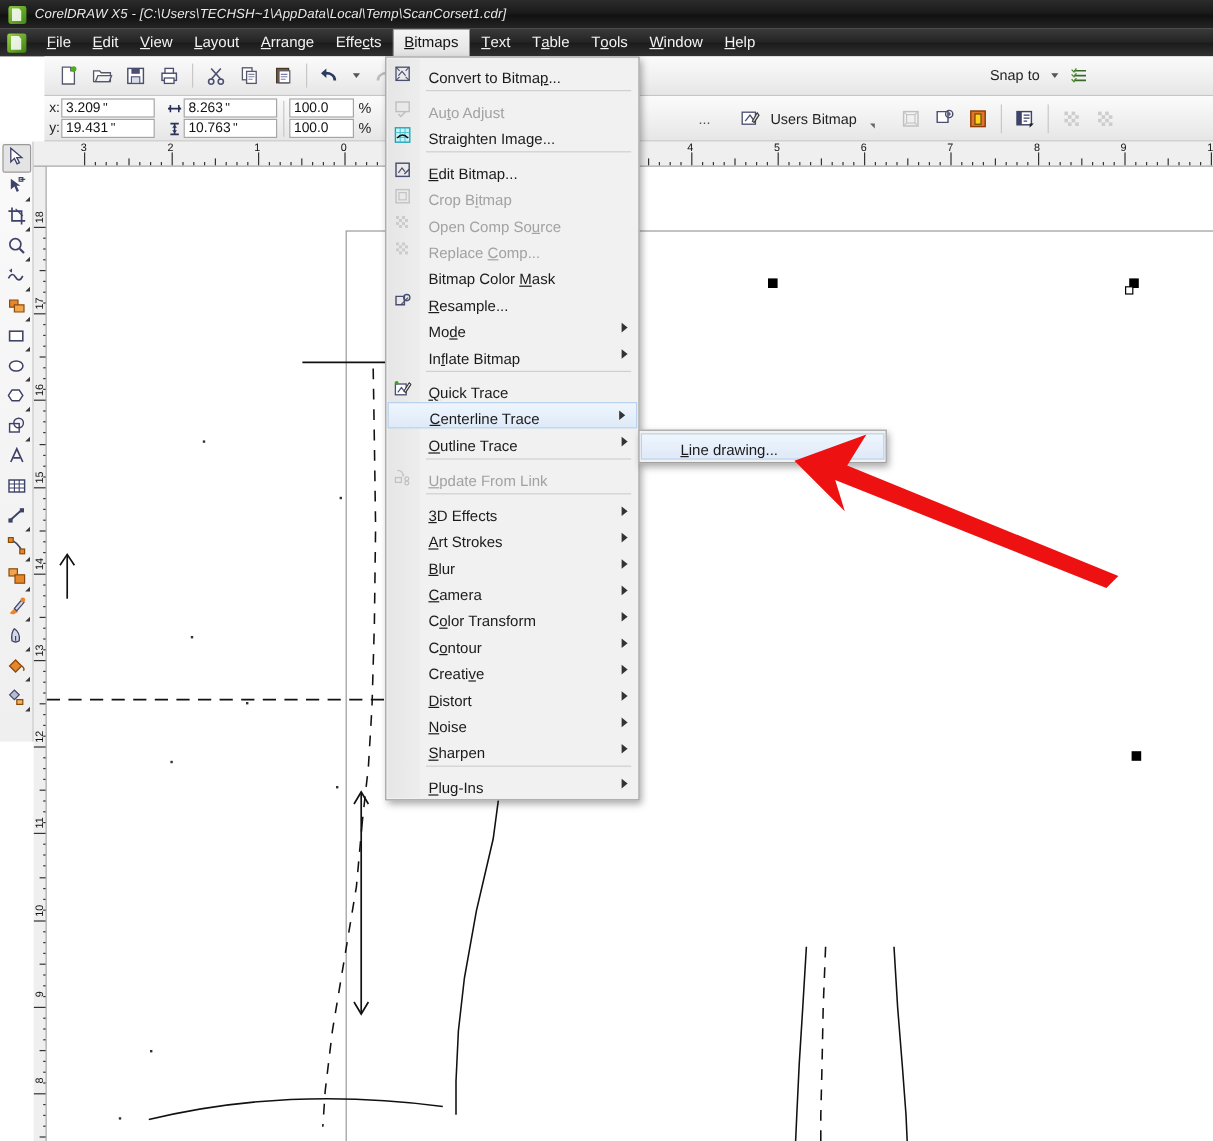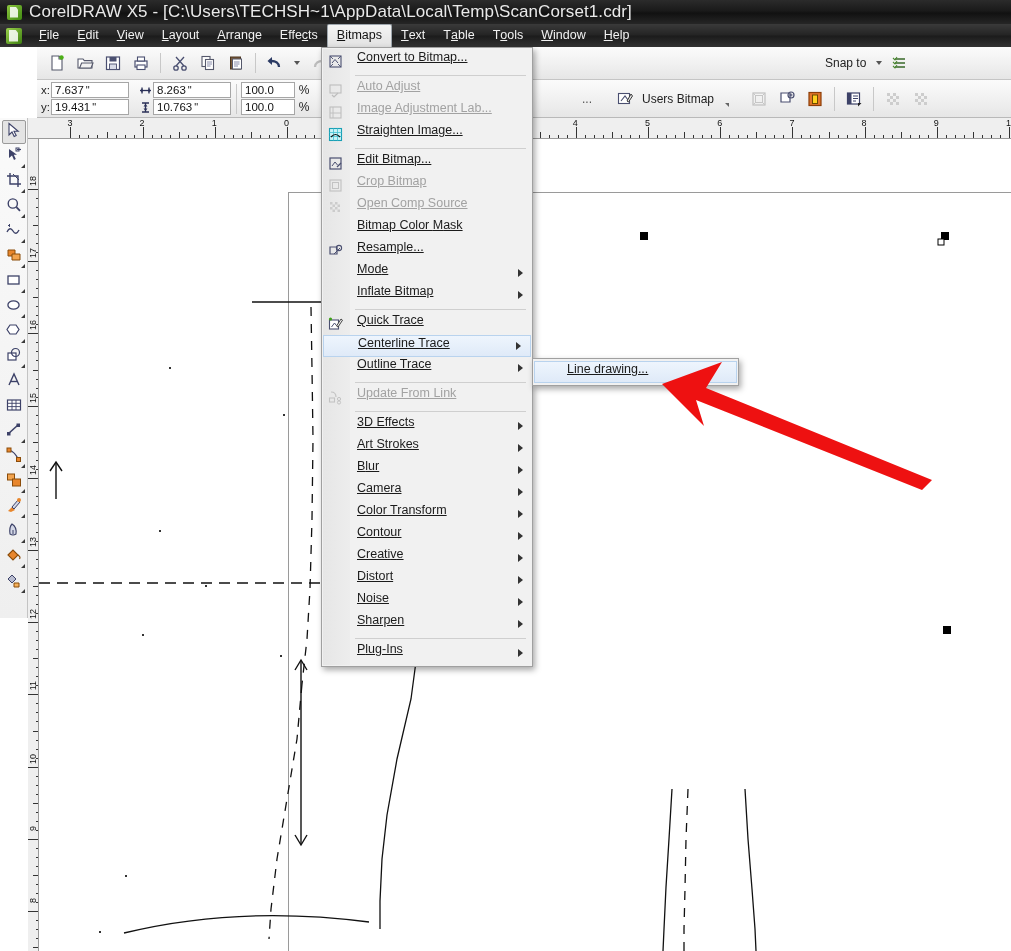--- a/index.html
+++ b/index.html
@@ -20,21 +20,21 @@
   }
   .titlebar .tl-icon {
     width: 15px; height: 15px; flex: none; position: relative;
     background: linear-gradient(135deg,#8cc63f 0%, #3f8a11 100%);
     border-radius: 2px;
   }
   .titlebar .tl-icon:after{
     content:""; position:absolute; left:3px; top:2px; width:8px; height:11px;
     background:#fff; opacity:.85; clip-path: polygon(0 0,70% 0,100% 28%,100% 100%,0 100%);
   }
-  .titlebar .tl-text { font-size: 17px; letter-spacing: .1px; }
+  .titlebar .tl-text { font-size: 11px; letter-spacing: .1px; font-style: italic; }
 
   
   .menubar {
     position: absolute; left: 0; top: 24px; width: 1011px; height: 23px;
     background: linear-gradient(to bottom,#3a3a3a 0%, #242424 48%, #1b1b1b 52%, #323232 100%);
     display: flex; align-items: center; padding-left: 4px;
     color: #f2f2f2; font-size: 12.5px;
   }
   .menubar .app-icon {
     width: 16px; height: 16px; margin: 0 8px 0 2px; flex:none; position:relative;
@@ -142,22 +142,22 @@
     background:#f1f1f1; border:1px solid #a0a0a0;
     box-shadow: 2px 3px 6px rgba(0,0,0,.34);
     padding: 2px 0 2px 0; font-size:12.5px; color:#1b1b1b;
     z-index: 40;
   }
   #bitmaps-menu .gutter {
     position:absolute; left:1px; top:1px; width:27px; bottom:1px;
     background: linear-gradient(to right,#e6e6e6,#ededed);
   }
   .mi {
-    position:relative; height:22px; display:flex; align-items:flex-start;
-    padding-left:35px; white-space:nowrap; cursor:default; z-index:2;text-decoration:underline;
+    position:relative; height:22px; display:flex; align-items:flex-end;
+    padding-left:35px; white-space:nowrap; cursor:default; z-index:2;
   }
   .mi.disabled { color:#a2a2a2; }
   .mi.hl {
     background: linear-gradient(to bottom,#eef5fd,#dfeaf8);
     border:1px solid #b9d3ee; height:22px; margin:0 1px;
     padding-left:34px;
   }
   .mi .arrow {
     position:absolute; right:9px; top:50%; margin-top:-4px;
     width:0;height:0;border-top:4px solid transparent;border-bottom:4px solid transparent;
@@ -308,21 +308,21 @@
           <path d="M2 4l2 2 2-3M2 8l2 2 2-3M2 12l2 2 2-3" fill="none" stroke="#4c8a32" stroke-width="1.1"></path>
         </svg>
     </div>
   </div>
 
   <div class="toolbar-row" id="toolbar-props">
     <div class="prop-group">
       <div class="prop-line">
         <div class="prop-tag">x:</div>
         <div class="prop-field">
-          <span>7.637</span>
+          <span>3.209</span>
           <span class="prop-unit">"</span>
         </div>
       </div>
       <div class="prop-line">
         <div class="prop-tag">y:</div>
         <div class="prop-field">
           <span>19.431</span>
           <span class="prop-unit">"</span>
         </div>
       </div>
@@ -912,29 +912,20 @@
         <div class="msep"></div>
         <div class="mi disabled">
           <span class="mico">
             <svg width="15" height="15" viewBox="0 0 15 15">
               <rect x="2" y="2" width="11" height="8" fill="none" stroke="#bdbdbd" stroke-width="1.1"></rect>
               <path d="M4 12l2 2 4-4" fill="none" stroke="#bdbdbd" stroke-width="1.2"></path>
             </svg>
           </span>
           <span>Au<u class="acc">t</u>o Adjust</span>
         </div>
-        <div class="mi disabled">
-          <span class="mico">
-            <svg width="15" height="15" viewBox="0 0 15 15">
-              <rect x="2" y="2" width="11" height="11" fill="none" stroke="#bdbdbd" stroke-width="1.1"></rect>
-              <path d="M2 8h11M5 2v11" stroke="#bdbdbd" stroke-width=".9"></path>
-            </svg>
-          </span>
-          <span>Image Adjustment Lab...</span>
-        </div>
         <div class="mi">
           <span class="mico">
             <svg width="15" height="15" viewBox="0 0 15 15">
               <rect x="1.5" y="1.5" width="12" height="12" fill="#c9f2f7" stroke="#1aa0b5" stroke-width="1.1"></rect>
               <path d="M1.5 5.5h12M1.5 9.5h12M5.5 1.5v12M9.5 1.5v12" stroke="#42c0d0" stroke-width=".8"></path>
               <path d="M3 10 Q7.5 5 12 10" fill="none" stroke="#111" stroke-width="1.2"></path>
             </svg>
           </span>
           <span>Straighten Image...</span>
         </div>
@@ -968,20 +959,37 @@
                 <rect x="9.5" y="4.5" width="2.5" height="2.5"></rect>
                 <rect x="2" y="7" width="2.5" height="2.5"></rect>
                 <rect x="7" y="7" width="2.5" height="2.5"></rect>
                 <rect x="4.5" y="9.5" width="2.5" height="2.5"></rect>
                 <rect x="9.5" y="9.5" width="2.5" height="2.5"></rect>
               </g>
             </svg>
           </span>
           <span>Open Comp So<u class="acc">u</u>rce</span>
         </div>
+        <div class="mi disabled">
+          <span class="mico">
+            <svg width="15" height="15" viewBox="0 0 15 15">
+              <g fill="#cccccc">
+                <rect x="2" y="2" width="2.5" height="2.5"></rect>
+                <rect x="7" y="2" width="2.5" height="2.5"></rect>
+                <rect x="4.5" y="4.5" width="2.5" height="2.5"></rect>
+                <rect x="9.5" y="4.5" width="2.5" height="2.5"></rect>
+                <rect x="2" y="7" width="2.5" height="2.5"></rect>
+                <rect x="7" y="7" width="2.5" height="2.5"></rect>
+                <rect x="4.5" y="9.5" width="2.5" height="2.5"></rect>
+                <rect x="9.5" y="9.5" width="2.5" height="2.5"></rect>
+              </g>
+            </svg>
+          </span>
+          <span>Replace <u class="acc">C</u>omp...</span>
+        </div>
         <div class="mi">
           <span>Bitmap Color <u class="acc">M</u>ask</span>
         </div>
         <div class="mi">
           <span class="mico">
             <svg width="15" height="15" viewBox="0 0 15 15">
               <path d="M2 3 h7 v7 h-7z" fill="none" stroke="#4a4f70" stroke-width="1.2"></path>
               <circle cx="11" cy="4" r="2.6" fill="none" stroke="#4a4f70" stroke-width="1.1"></circle>
               <path d="M6 10 l6 -6" stroke="#4a4f70" stroke-width="1"></path>
             </svg>

